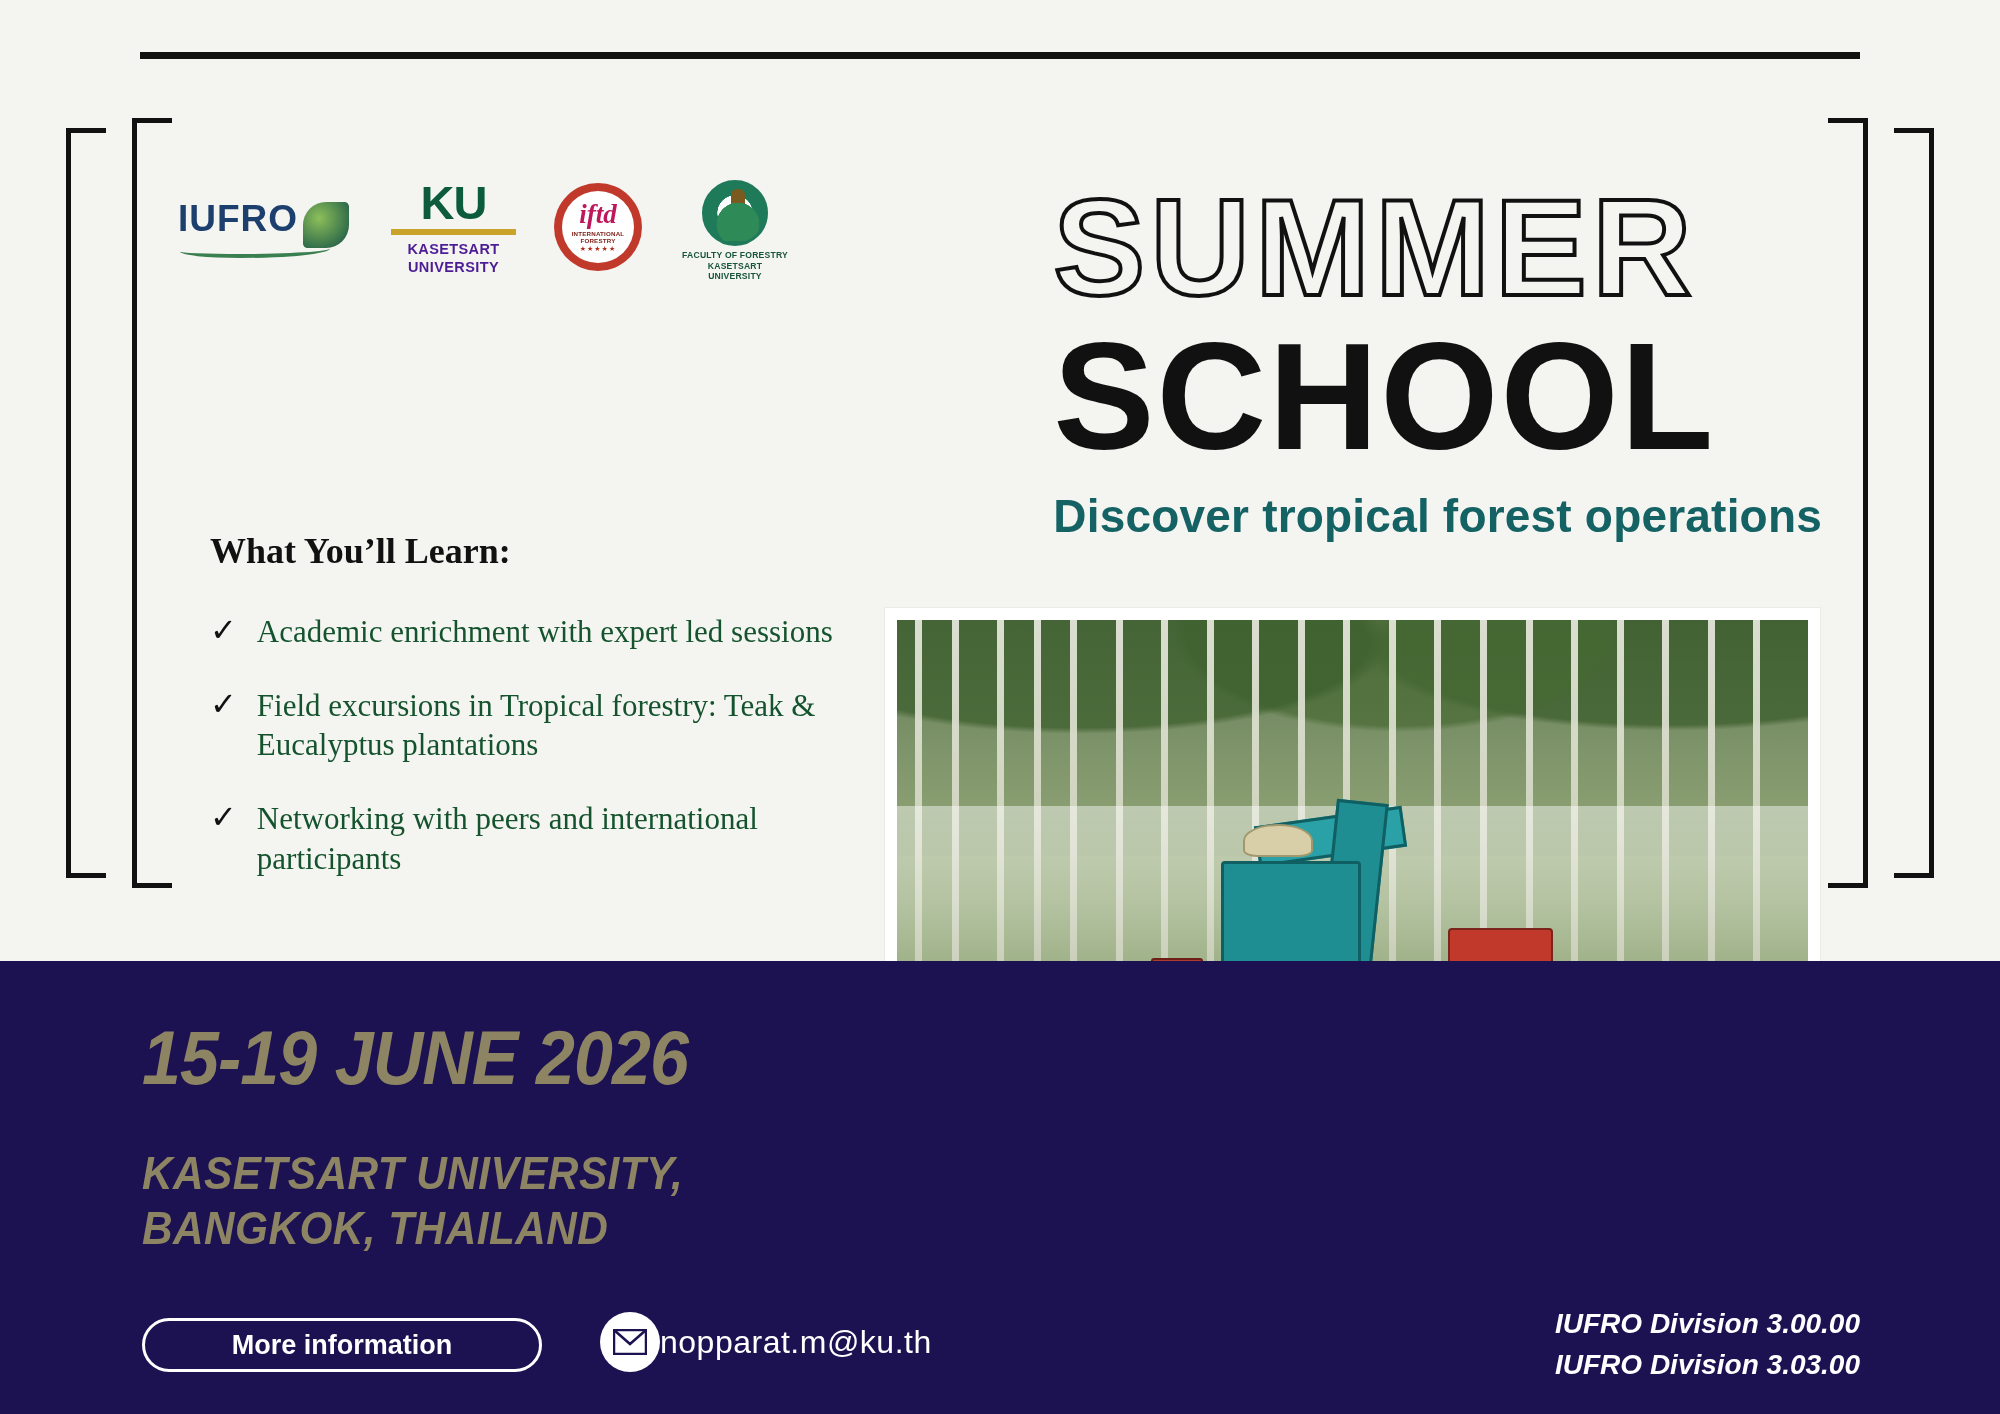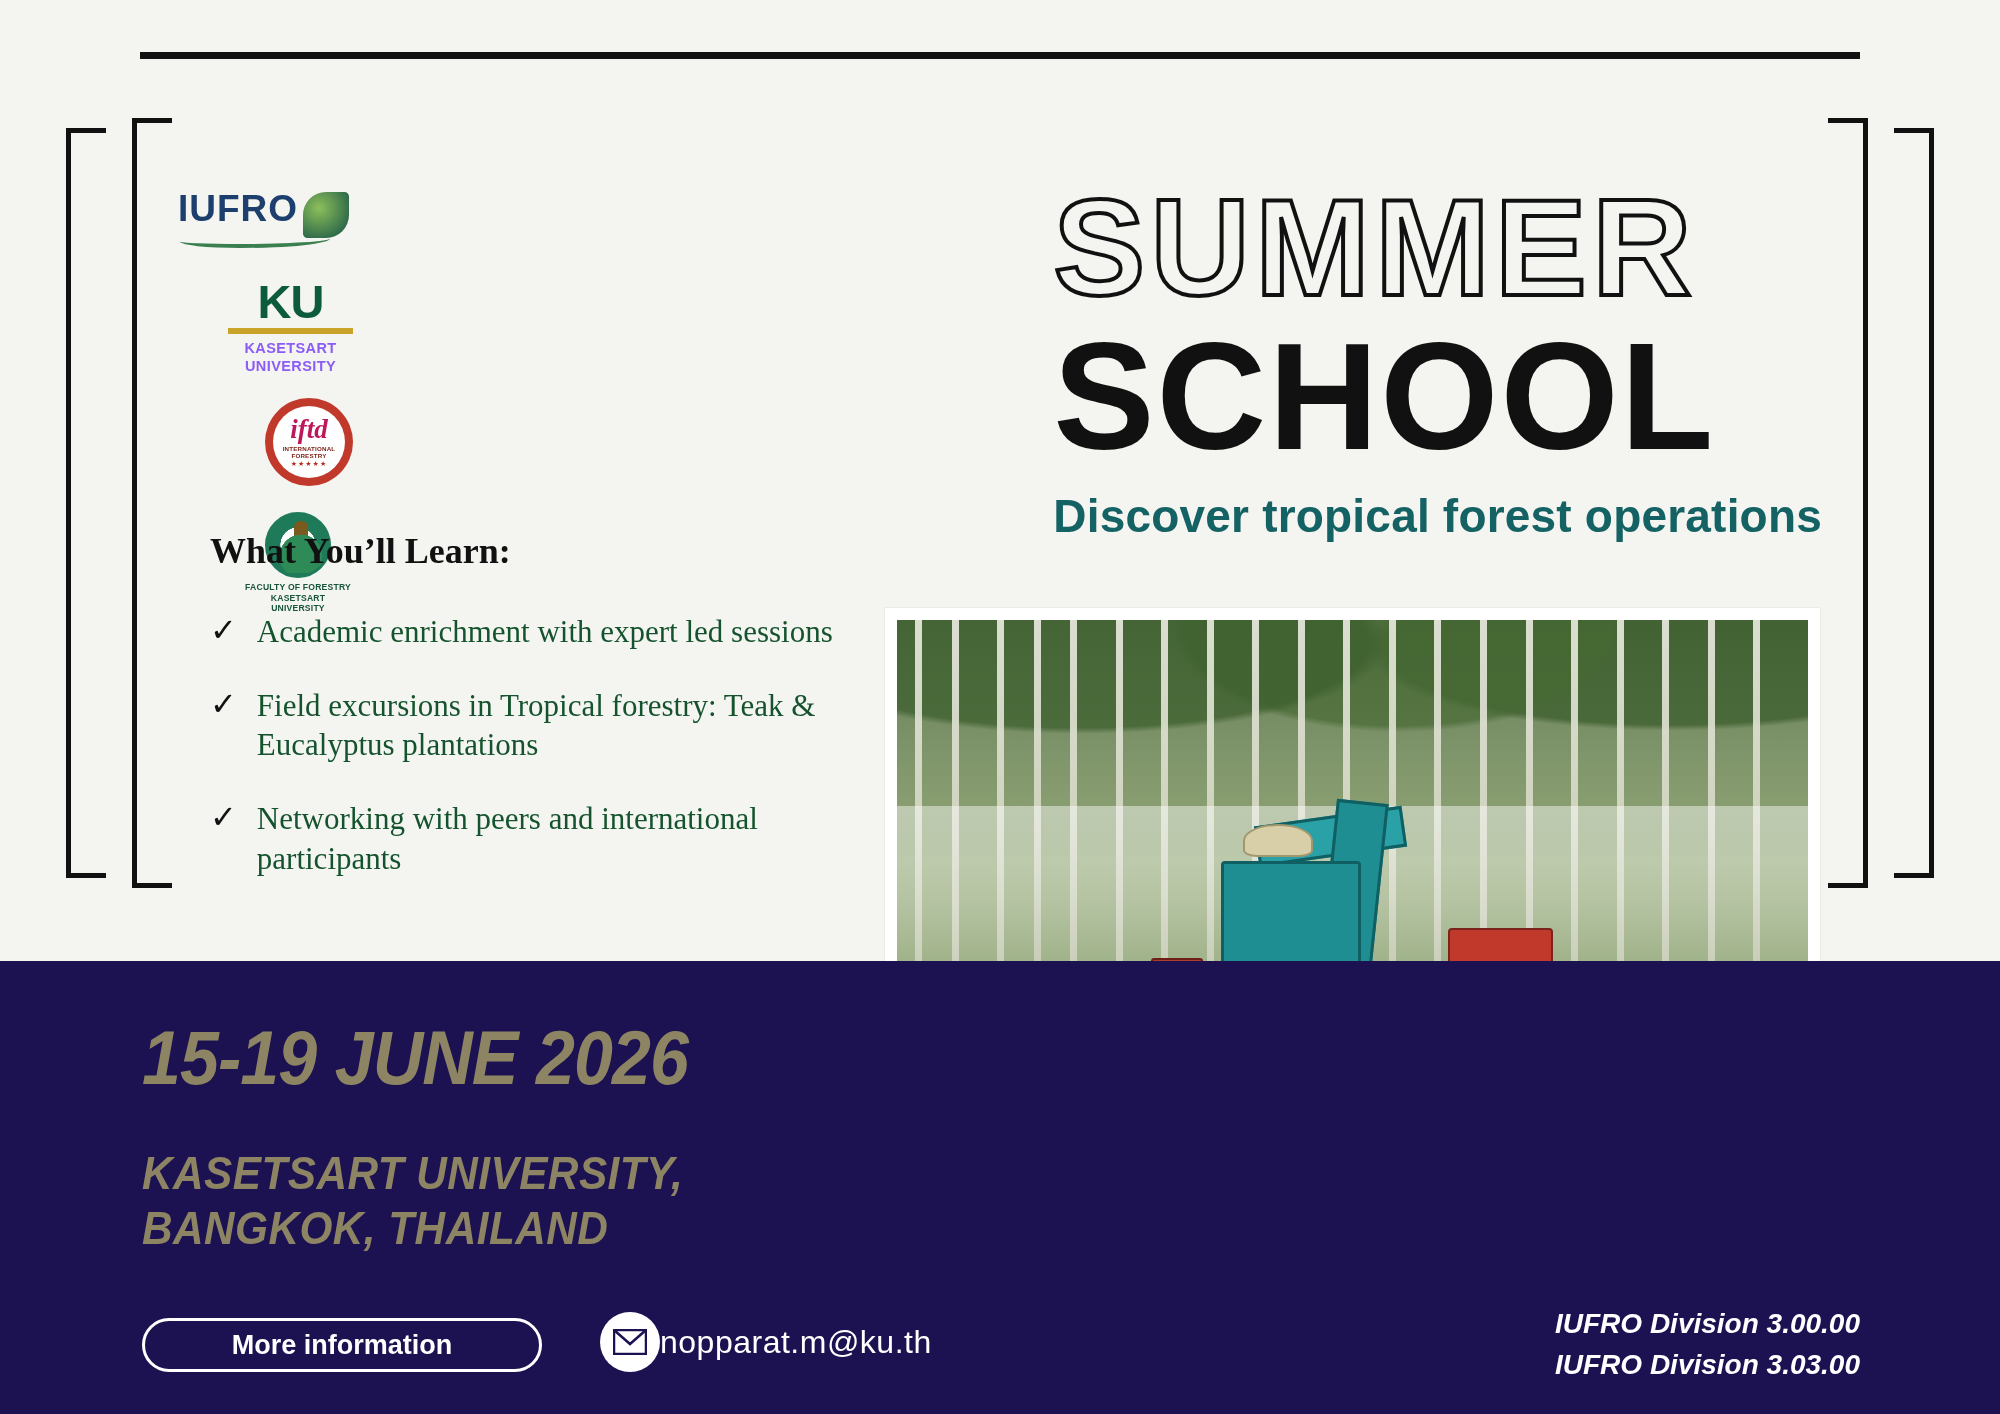--- a/index.html
+++ b/index.html
@@ -32,21 +32,21 @@
   }
   .bracket-outer-left  { left: 66px;  top: 128px; height: 750px; border-right: none; }
   .bracket-outer-right { right: 66px; top: 128px; height: 750px; border-left: none; }
   .bracket-inner-left  { left: 132px; top: 118px; height: 770px; border-right: none; }
   .bracket-inner-right { right: 132px;top: 118px; height: 770px; border-left: none; }
 
   
   .logo-row {
     position: absolute;
     left: 178px; top: 180px;
-    display: flex; align-items: flex-end; gap: 26px; flex-direction: column;
+    display: flex; align-items: center; gap: 38px;
   }
   .logo { position: relative; }
 
   .logo-iufro { width: 175px; height: 74px; }
   .logo-iufro .txt {
     font-family: "Liberation Sans", sans-serif;
     font-weight: 700; font-size: 37px; letter-spacing: 1px;
     color: #1d3f6e; position: absolute; left: 0; top: 8px;
   }
   .logo-iufro .swoosh {
@@ -61,21 +61,21 @@
     background: radial-gradient(circle at 35% 35%, #8dbf5a, #2f6b4a 75%);
   }
 
   .logo-ku { width: 125px; height: 92px; text-align: center; }
   .logo-ku .ku {
     font-weight: 700; font-size: 47px; color: #0b5b3c; letter-spacing: -1px;
     line-height: 0.95;
   }
   .logo-ku .bar { width: 100%; height: 6px; background: #caa42a; margin: 3px 0 5px; }
   .logo-ku .sub {
-    font-weight: 700; font-size: 14.5px; color: #8b5cf6; line-height: 1.25;
+    font-weight: 700; font-size: 14.5px; color: #4c1d95; line-height: 1.25;
     letter-spacing: 0.4px;
   }
 
   .logo-iftd { width: 88px; height: 88px; }
   .logo-iftd .circle {
     width: 88px; height: 88px; border-radius: 50%;
     background: #c0392b; position: relative;
     display: flex; align-items: center; justify-content: center;
     flex-direction: column;
   }

